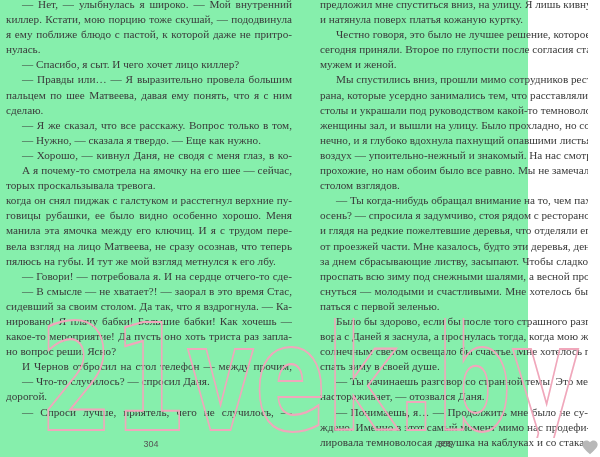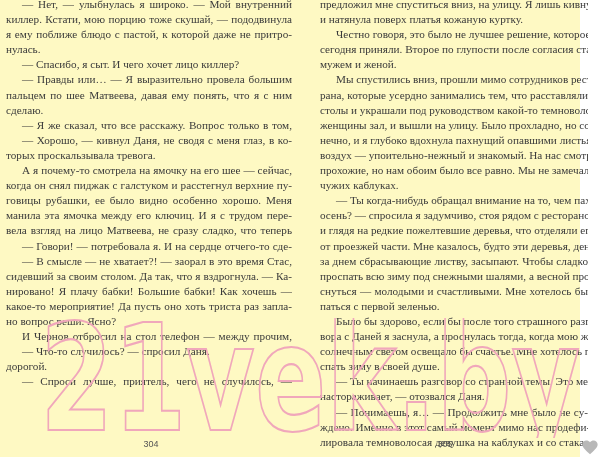--- a/index.html
+++ b/index.html
@@ -1,17 +1,17 @@
 <!DOCTYPE html>
 <html><head>
 <meta charset="utf-8">
 <style>
   html, body { margin: 0; padding: 0; background: #ffffff; }
   body { width: 600px; height: 457px; overflow: hidden; position: relative; }
-  .spread { position: absolute; left: 0; top: 0; width: 580px; height: 457px; background: #fef9c3; }
+  .spread { position: absolute; left: 0; top: 0; width: 528px; height: 457px; background: #86efac; }
   .page {
     position: absolute; top: 0; height: 457px;
     font-family: "Liberation Serif", "DejaVu Serif", serif;
     color: #3a3a3a; font-size: 11.2px; line-height: 15.1px;
   }
   .page.left { left: 6px; width: 286px; }
   .page.right { left: 320px; width: 268px; }
   .text { position: absolute; left: 0; right: 0; top: -3px; text-align: justify; }
   .line { display: block; white-space: nowrap; text-align: justify; text-align-last: justify; height: 15.1px; overflow: hidden; }
   .line.last { text-align-last: left; }
@@ -40,27 +40,29 @@
     <div class="text" id="left-text">
         <span class="line indent">— Нет, — улыбнулась я широко. — Мой внутренний</span>
         <span class="line">киллер. Кстати, мою порцию тоже скушай, — пододвинула</span>
         <span class="line">я ему поближе блюдо с пастой, к которой даже не притро-</span>
         <span class="line last">нулась.</span>
         <span class="line indent last">— Спасибо, я сыт. И чего хочет лицо киллер?</span>
         <span class="line indent">— Правды или… — Я выразительно провела большим</span>
         <span class="line">пальцем по шее Матвеева, давая ему понять, что я с ним</span>
         <span class="line last">сделаю.</span>
         <span class="line indent">— Я же сказал, что все расскажу. Вопрос только в том,</span>
+        <span class="line indent last">— Нужно, — сказала я твердо. — Еще как нужно.</span>
         <span class="line indent">— Хорошо, — кивнул Даня, не сводя с меня глаз, в ко-</span>
+        <span class="line indent">А я почему-то смотрела на ямочку на его шее — сейчас,</span>
         <span class="line last">торых проскальзывала тревога.</span>
-        <span class="line indent">А я почему-то смотрела на ямочку на его шее — сейчас,</span>
         <span class="line">когда он снял пиджак с галстуком и расстегнул верхние пу-</span>
         <span class="line">говицы рубашки, ее было видно особенно хорошо. Меня</span>
         <span class="line">манила эта ямочка между его ключиц. И я с трудом пере-</span>
-        <span class="line">вела взгляд на лицо Матвеева, не сразу сладко, что теперь</span>
+        <span class="line">вела взгляд на лицо Матвеева, не сразу осознав, что теперь</span>
+        <span class="line last">пялюсь на губы. И тут же мой взгляд метнулся к его лбу.</span>
         <span class="line indent">— Говори! — потребовала я. И на сердце отчего-то сде-</span>
         <span class="line indent">— В смысле — не хватает?! — заорал в это время Стас,</span>
         <span class="line">сидевший за своим столом. Да так, что я вздрогнула. — Ка-</span>
         <span class="line">нировано! Я плачу бабки! Большие бабки! Как хочешь —</span>
         <span class="line">какое-то мероприятие! Да пусть оно хоть триста раз запла-</span>
         <span class="line last">но вопрос реши. Ясно?</span>
         <span class="line indent">И Чернов отбросил на стол телефон — между прочим,</span>
         <span class="line indent last">— Что-то случилось? — спросил Даня.</span>
         <span class="line last">дорогой.</span>
         <span class="line indent">— Спроси лучше, приятель, чего не случилось, —</span>
@@ -75,21 +77,21 @@
         <span class="line indent">Честно говоря, это было не лучшее решение, которое мы</span>
         <span class="line">сегодня приняли. Второе по глупости после согласия стать</span>
         <span class="line last">мужем и женой.</span>
         <span class="line indent">Мы спустились вниз, прошли мимо сотрудников ресто-</span>
         <span class="line">рана, которые усердно занимались тем, что расставляли</span>
         <span class="line">столы и украшали под руководством какой-то темноволосой</span>
         <span class="line">женщины зал, и вышли на улицу. Было прохладно, но сол-</span>
         <span class="line">нечно, и я глубоко вдохнула пахнущий опавшими листьями</span>
         <span class="line">воздух — упоительно-нежный и знакомый. На нас смотрели</span>
         <span class="line">прохожие, но нам обоим было все равно. Мы не замечали</span>
-        <span class="line last">чужих каблуках.</span>
+        <span class="line last">столом взглядов.</span>
         <span class="line indent">— Ты когда-нибудь обращал внимание на то, чем пахнет</span>
         <span class="line">осень? — спросила я задумчиво, стоя рядом с рестораном</span>
         <span class="line">и глядя на редкие пожелтевшие деревья, что отделяли его</span>
         <span class="line">от проезжей части. Мне казалось, будто эти деревья, день</span>
         <span class="line">за днем сбрасывающие листву, засыпают. Чтобы сладко</span>
         <span class="line">проспать всю зиму под снежными шалями, а весной про-</span>
         <span class="line">снуться — молодыми и счастливыми. Мне хотелось бы</span>
         <span class="line last">паться с первой зеленью.</span>
         <span class="line indent">Было бы здорово, если бы после того страшного разго-</span>
         <span class="line">вора с Даней я заснула, а проснулась тогда, когда мою жизнь</span>

